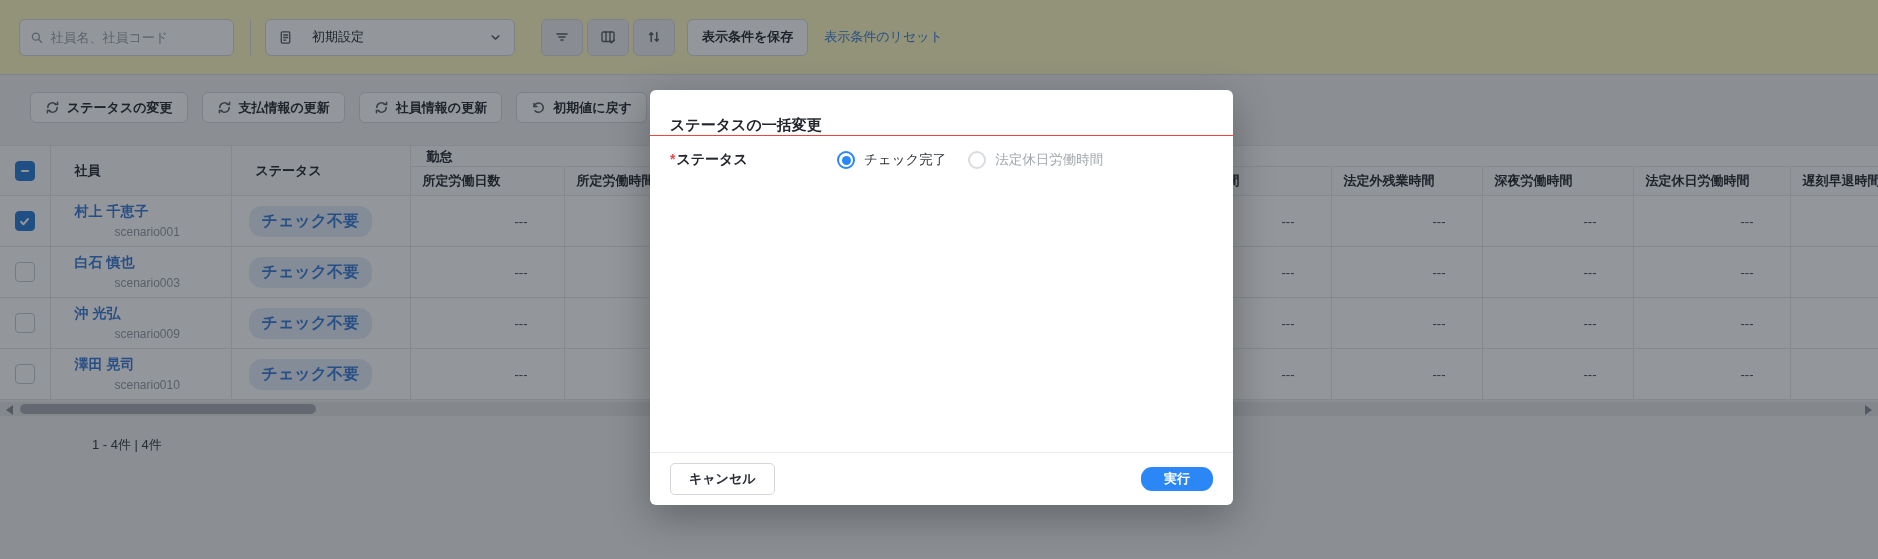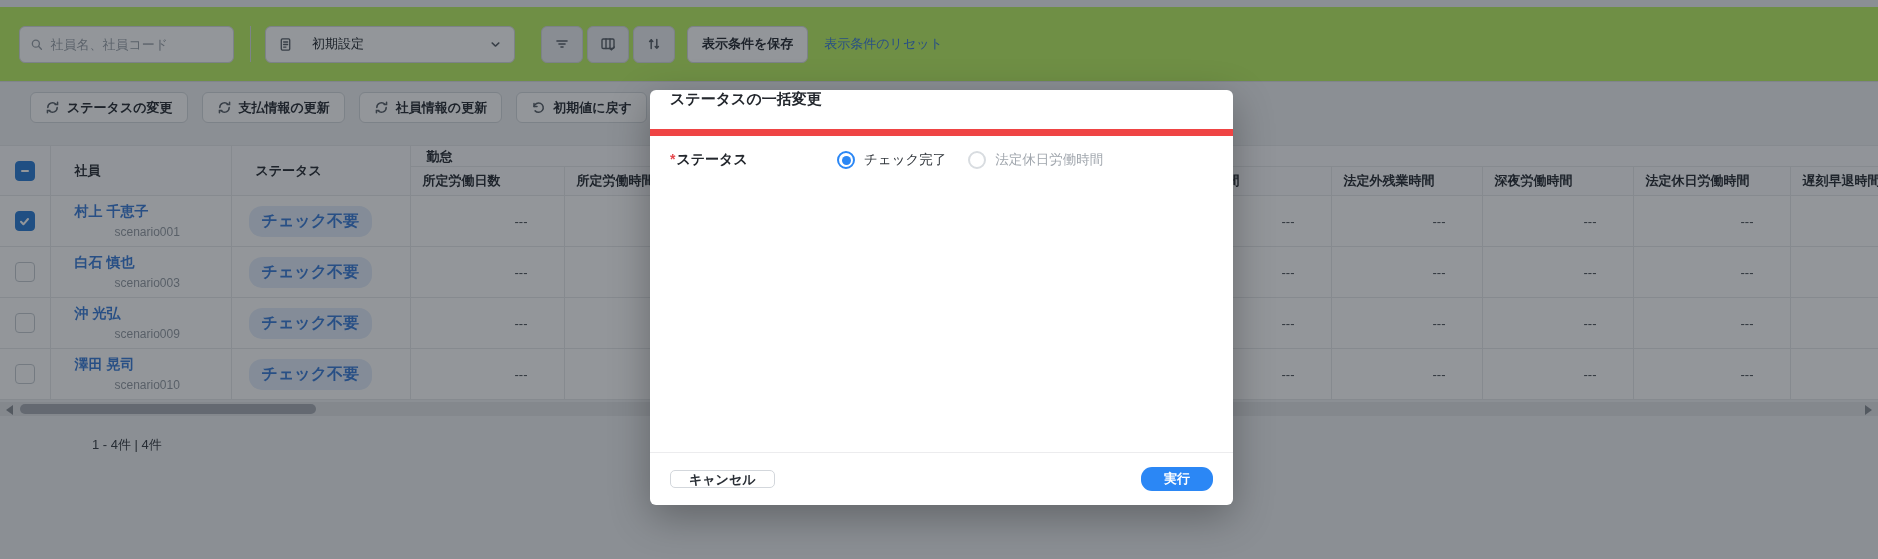--- a/index.html
+++ b/index.html
@@ -3,22 +3,22 @@
 <meta charset="utf-8">
 <style>
   * { margin:0; padding:0; box-sizing:border-box; }
   html,body { width:1878px; height:559px; overflow:hidden; }
   body {
     font-family:"Liberation Sans","DejaVu Sans",sans-serif;
     background:#f0f2f4; color:#2a2f36; position:relative;
   }
   
   .toolbar {
-    position:absolute; top:7px; left:0; width:1878px; height:75px;
-    background:#bef264; border-bottom:1px solid #dcdfe3;
+    position:absolute; top:0; left:0; width:1878px; height:75px;
+    background:#fef9c3; border-bottom:1px solid #dcdfe3;
     display:flex; align-items:center;
   }
   .search-box {
     margin-left:19px; width:215px; height:37px; background:#fff;
     border:1px solid #d6dade; border-radius:6px;
     display:flex; align-items:center; padding:0 10px; gap:7px; color:#9aa1a9;
   }
   .search-box input {
     border:none; outline:none; width:100%; font-size:13px; background:transparent;
     font-family:inherit; color:#2a2f36;
@@ -88,22 +88,22 @@
   
   .pagination { position:absolute; top:436px; left:92px; font-size:13px; color:#3a3f45; }
   
   .overlay { position:absolute; inset:0; background:rgba(15,22,32,0.45); z-index:10; }
   .modal {
     position:absolute; left:650px; top:90px; width:583px; height:415px;
     background:#fff; border-radius:6px; z-index:20;
     box-shadow:0 12px 40px rgba(0,0,0,0.30);
   }
   .modal-header {
-    height:46px; display:flex; align-items:flex-start; padding:0 20px;
-    border-bottom:7px solid #ef4444;
+    height:46px; display:flex; align-items:flex-end; padding:0 20px;
+    border-bottom:1px solid #ef4444;
   }
   .modal-title { font-size:15px; font-weight:700; color:#23272d; }
   .modal-body { padding:15px 20px; }
   .field-row { display:flex; align-items:center; }
   .field-label { width:167px; font-size:14px; font-weight:700; color:#23272d; }
   .req { color:#e5484d; margin-right:1px; font-weight:700; }
   .radio-group { display:flex; align-items:center; gap:22px; }
   .radio-opt { display:flex; align-items:center; gap:9px; font-size:13.5px; color:#2f343a; cursor:pointer; }
   .radio {
     width:18px; height:18px; border-radius:50%; border:2px solid #c9ced4; background:#fff;
@@ -112,21 +112,21 @@
   .radio.sel { border-color:#2b87f5; }
   .radio.sel::after { content:""; width:9px; height:9px; border-radius:50%; background:#2b87f5; }
   .radio-opt.disabled { color:#a0a6ad; cursor:default; }
   .radio-opt.disabled .radio { border-color:#d8dce0; }
   .modal-footer {
     position:absolute; left:0; right:0; bottom:0; height:53px;
     border-top:1px solid #ececee; display:flex; align-items:center;
     justify-content:space-between; padding:0 20px;
   }
   .cancel-btn {
-    height:18px; padding:0 18px; background:#fff; border:1px solid #d3d7dc; border-radius:5px;
+    height:32px; padding:0 18px; background:#fff; border:1px solid #d3d7dc; border-radius:5px;
     font-size:13px; font-weight:700; color:#2a2f36; cursor:pointer; font-family:inherit;
   }
   .submit-btn {
     height:24px; min-width:72px; padding:0 18px; background:#2b87f5; border:none; border-radius:11px;
     font-size:13px; font-weight:700; color:#fff; cursor:pointer; font-family:inherit;
   }
 </style>
 </head>
 <body>
 

